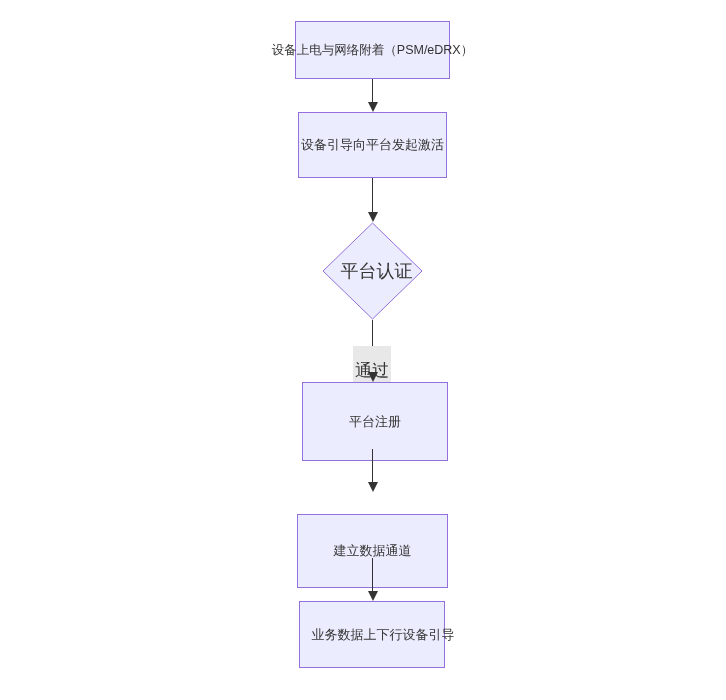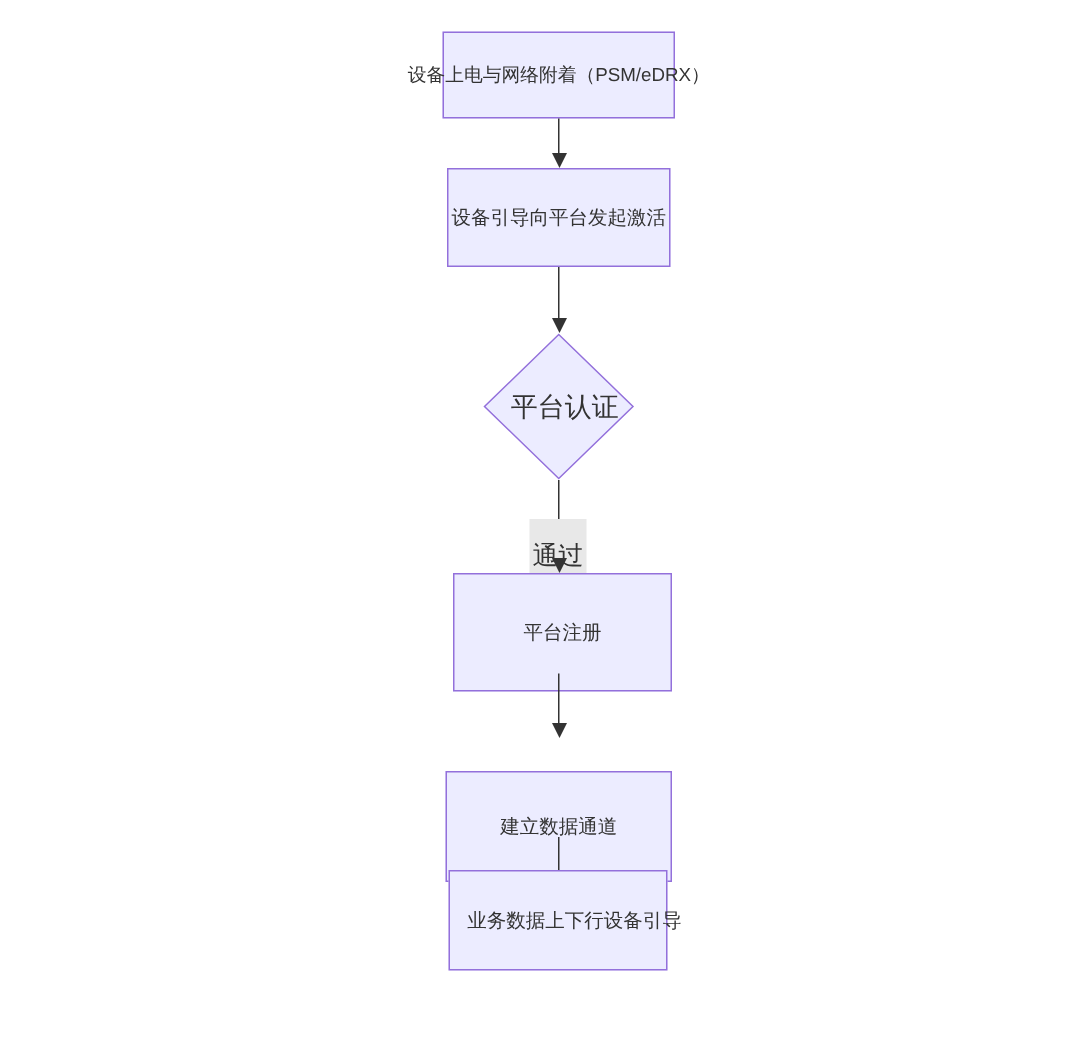--- a/index.html
+++ b/index.html
@@ -35,21 +35,21 @@
     justify-content: center;
     text-align: center;
     font-size: 13px;
     line-height: 22px;
   }
   .node span { display: block; white-space: nowrap; }
   .n-power    { left: 295px; top:  21px; width: 155px; height: 58px; font-size: 12.5px; line-height: 20px; }
   .n-boot     { left: 298px; top: 112px; width: 149px; height: 66px; }
   .n-register { left: 302px; top: 382px; width: 146px; height: 79px; }
   .n-channel  { left: 297px; top: 492px; width: 151px; height: 74px; margin-top: 22px; }
-  .n-business { left: 299px; top: 580px; width: 146px; height: 67px; padding-left: 22px; }
+  .n-business { left: 299px; top: 601px; width: 146px; height: 67px; padding-left: 22px; }
 
   .diamond-wrap {
     position: absolute;
     left: 322px; top: 222px;
     width: 101px; height: 98px;
   }
   .diamond-wrap svg { display: block; width: 101px; height: 98px; }
   .diamond-wrap polygon {
     fill: var(--node-fill);
     stroke: var(--node-border);

